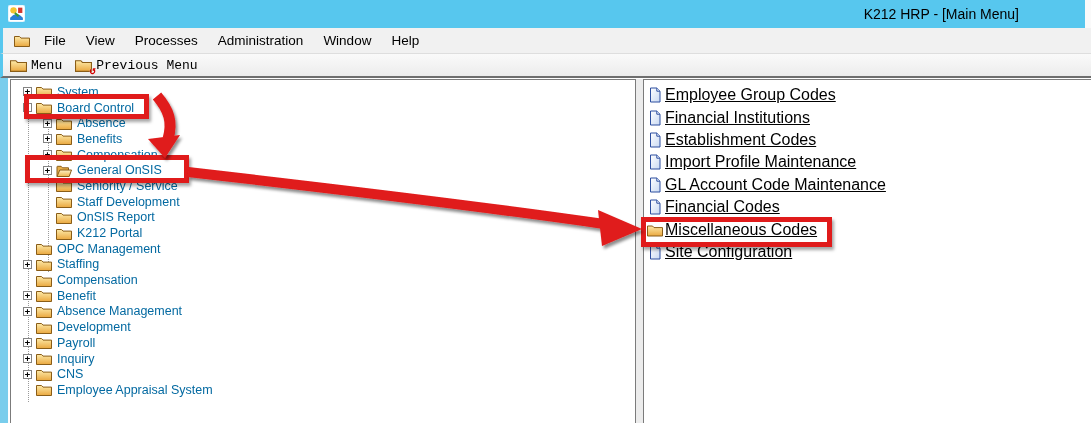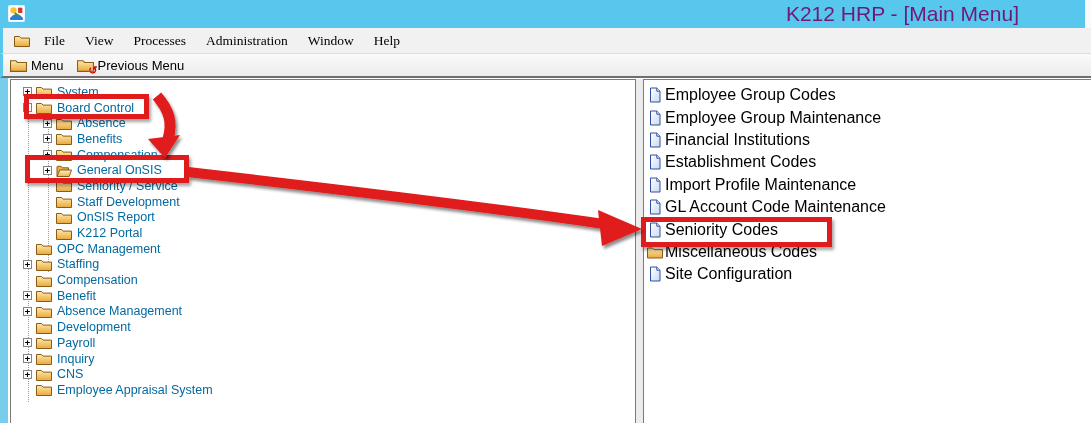--- a/index.html
+++ b/index.html
@@ -2,34 +2,34 @@
 <html><head>
 <meta charset="utf-8">
 <style>
   html,body{margin:0;padding:0;background:#fff;}
   .window{position:relative;width:1091px;height:423px;overflow:hidden;
           font-family:"Liberation Sans",sans-serif;background:#fff;}
 
   
   .titlebar{position:absolute;left:0;top:0;width:100%;height:28px;background:#57c7ee;}
   .titlebar .appicon{position:absolute;left:8px;top:5px;width:17px;height:17px;}
-  .titlebar .title{position:absolute;right:72px;top:0;line-height:28px;font-size:21px;color:#701a75;}
+  .titlebar .title{position:absolute;right:72px;top:0;line-height:28px;font-size:14px;color:#000000;}
   .titlebar .corner{position:absolute;right:0;top:0;width:6px;height:28px;background:#fafafa;}
 
   
   .menubar{position:absolute;left:0;top:28px;width:100%;height:26px;background:#f1f1f1;
            border-left:3px solid #57c7ee;border-bottom:1px solid #dedede;box-sizing:border-box;
-           display:flex;align-items:center;font-family:Liberation Serif, serif;}
+           display:flex;align-items:center;}
   .menubar .mdiicon{width:16px;height:13px;margin-left:11px;margin-right:4px;display:inline-flex;}
   .menu-item{display:inline-block;padding:0 10px;font-size:13.5px;color:#000;line-height:25px;}
 
   
   .toolbar{position:absolute;left:0;top:54px;width:100%;height:24px;box-sizing:border-box;
            background:linear-gradient(#fafafa,#ececec);border-left:3px solid #57c7ee;
-           border-bottom:2px solid #6e6e6e;display:flex;align-items:center;gap:9px;padding-left:5px;}
+           border-bottom:2px solid #6e6e6e;display:flex;align-items:center;gap:9px;padding-left:5px;font-family:Liberation Mono, monospace;}
   .tool-btn{display:inline-flex;align-items:center;gap:4px;height:20px;padding:0 2px;}
   .tbicon{position:relative;width:17px;height:14px;display:inline-flex;}
   .tbicon .swirl{position:absolute;right:-4px;bottom:-5px;color:#d10000;font-size:11px;font-weight:bold;
                  text-shadow:0 0 1px #fff;}
   .tblabel{font-size:13px;color:#000;}
 
   
   .main{position:absolute;left:0;top:78px;width:100%;height:345px;background:#fff;}
   .leftstrip{position:absolute;left:0;top:0;width:8px;height:345px;background:#79cdec;border-right:1px solid #fdfdfd;}
 
@@ -46,21 +46,21 @@
           margin-right:4px;flex:0 0 9px;}
   .expand-spacer{width:9px;margin-right:4px;flex:0 0 9px;}
   .ticon{width:16px;height:13px;margin-right:5px;display:inline-flex;flex:0 0 16px;}
   .tlabel{font-size:12.5px;color:#0369a1;}
 
   .splitter{position:absolute;left:636px;top:1px;width:7px;height:344px;background:#ececec;}
 
   .list-panel{position:absolute;left:643px;top:1px;right:0;height:344px;box-sizing:border-box;
               background:#fff;border-left:1px solid #7b7b7b;border-top:1px solid #7b7b7b;
               overflow:hidden;padding:4px 0 0 3px;}
-  .list-row{height:22.4px;display:flex;align-items:center;white-space:nowrap;}
+  .list-row{height:22.4px;display:flex;align-items:center;white-space:nowrap;text-decoration:underline;}
   .licon{width:16px;height:16px;margin-right:2px;display:inline-flex;flex:0 0 16px;}
   .llabel{font-size:16px;color:#000;}
 
   
   .annotations{position:absolute;left:0;top:0;width:1091px;height:423px;pointer-events:none;z-index:50;}
   .ann-box{position:absolute;box-sizing:border-box;border:5px solid #e01b1b;
            box-shadow:2px 3px 3px rgba(0,0,0,0.35);}
   .ann-box-board{left:24px;top:94px;width:125px;height:25px;}
   .ann-box-general{left:25px;top:155px;width:164px;height:28px;}
   .ann-box-location{left:641px;top:217px;width:191px;height:30px;}
@@ -467,35 +467,20 @@
               <defs>
                 <linearGradient id="dg" x1="0" y1="0" x2="1" y2="1">
                   <stop offset="0" stop-color="#ffffff"></stop>
                   <stop offset="1" stop-color="#c9d9f2"></stop>
                 </linearGradient>
               </defs>
               <path d="M3.5 1 h6.3 l3.2 3.2 V15 H3.5 z" fill="url(#dg)" stroke="#2d4fa0"></path>
               <path d="M9.8 1 v3.2 h3.2" fill="#eef3fc" stroke="#2d4fa0"></path>
             </svg>
           </span>
-          <span class="llabel">Employee Group Maintenance</span>
-        </div>
-        <div class="list-row">
-          <span class="licon">
-            <svg viewBox="0 0 16 16">
-              <defs>
-                <linearGradient id="dg" x1="0" y1="0" x2="1" y2="1">
-                  <stop offset="0" stop-color="#ffffff"></stop>
-                  <stop offset="1" stop-color="#c9d9f2"></stop>
-                </linearGradient>
-              </defs>
-              <path d="M3.5 1 h6.3 l3.2 3.2 V15 H3.5 z" fill="url(#dg)" stroke="#2d4fa0"></path>
-              <path d="M9.8 1 v3.2 h3.2" fill="#eef3fc" stroke="#2d4fa0"></path>
-            </svg>
-          </span>
           <span class="llabel">Financial Institutions</span>
         </div>
         <div class="list-row">
           <span class="licon">
             <svg viewBox="0 0 16 16">
               <defs>
                 <linearGradient id="dg" x1="0" y1="0" x2="1" y2="1">
                   <stop offset="0" stop-color="#ffffff"></stop>
                   <stop offset="1" stop-color="#c9d9f2"></stop>
                 </linearGradient>
@@ -542,21 +527,21 @@
               <defs>
                 <linearGradient id="dg" x1="0" y1="0" x2="1" y2="1">
                   <stop offset="0" stop-color="#ffffff"></stop>
                   <stop offset="1" stop-color="#c9d9f2"></stop>
                 </linearGradient>
               </defs>
               <path d="M3.5 1 h6.3 l3.2 3.2 V15 H3.5 z" fill="url(#dg)" stroke="#2d4fa0"></path>
               <path d="M9.8 1 v3.2 h3.2" fill="#eef3fc" stroke="#2d4fa0"></path>
             </svg>
           </span>
-          <span class="llabel">Seniority Codes</span>
+          <span class="llabel">Financial Codes</span>
         </div>
         <div class="list-row">
           <span class="licon">
             <svg viewBox="0 0 16 13">
               <defs>
                 <linearGradient id="fgc" x1="0" y1="0" x2="0" y2="1">
                   <stop offset="0" stop-color="#fdeaa9"></stop>
                   <stop offset="1" stop-color="#eaa83f"></stop>
                 </linearGradient>
               </defs>

